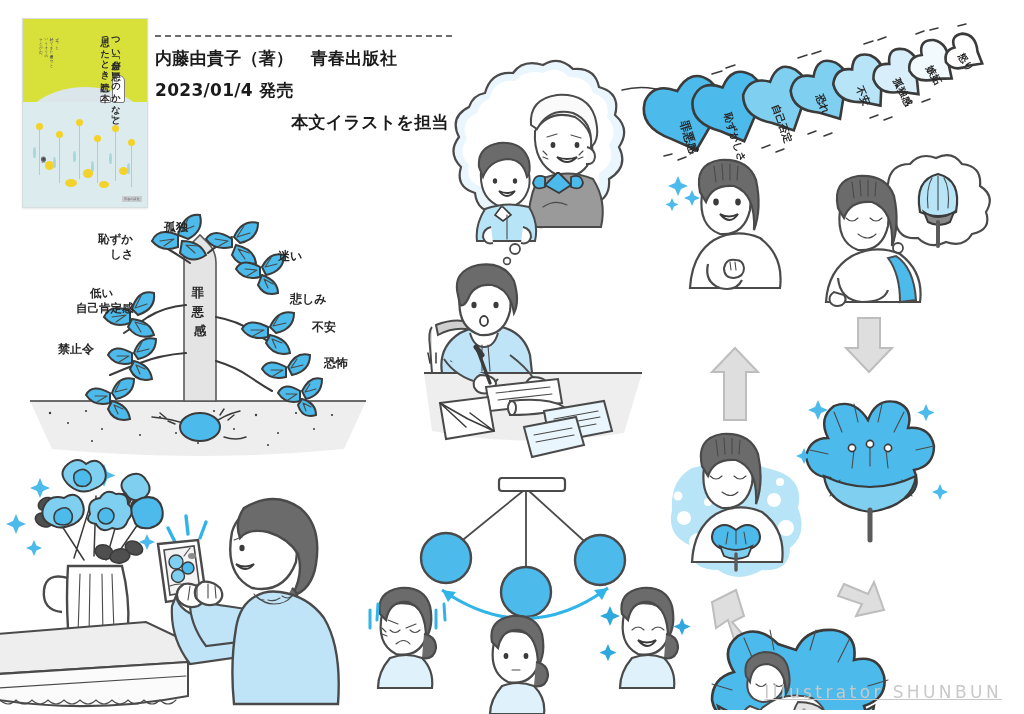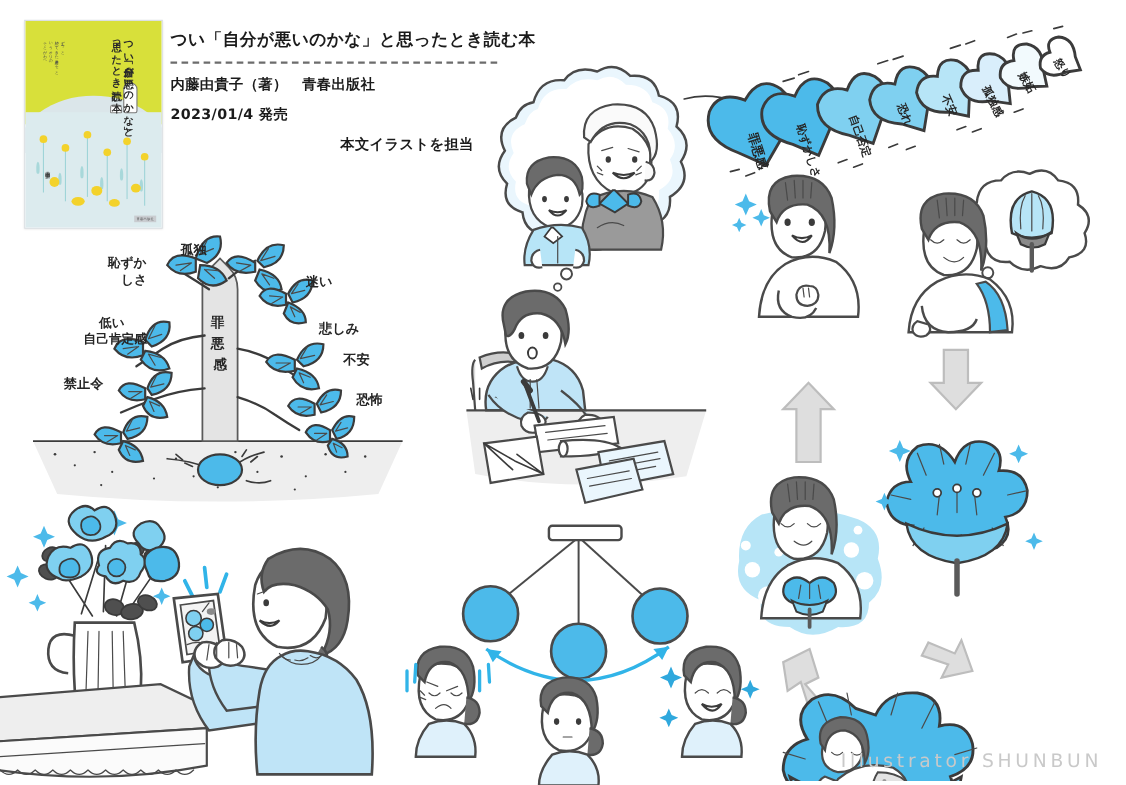--- a/index.html
+++ b/index.html
@@ -42,40 +42,40 @@
   .bc-stem{position:absolute;width:1px;background:#9fd4d8;}
   .bc-leafy{position:absolute;width:3px;height:11px;background:#a8d8da;border-radius:60% 60% 40% 40%;}
 
   
   #header-block{left:155px;top:26px;width:430px;}
   #book-title{font-family:"DejaVu Sans","Liberation Sans",sans-serif;
     font-size:15.2px;font-weight:700;color:#1b1b1b;letter-spacing:.4px;white-space:nowrap;}
   #title-divider{margin-top:9px;width:297px;height:0;
     border-top:2px dashed #6c6c6c;}
   .meta-line{font-family:"DejaVu Sans","Liberation Sans",sans-serif;
-    font-size:13px;font-weight:700;color:#1b1b1b;letter-spacing:.3px;margin-top:10px;}
+    font-size:17px;font-weight:700;color:#1b1b1b;letter-spacing:.3px;margin-top:10px;}
   #meta-2{margin-top:9px;}
   #meta-3{margin-top:9px;text-align:center;}
 
   
   .ink{fill:none;stroke:#3b3b3b;stroke-width:2.1;stroke-linecap:round;stroke-linejoin:round;}
   .ink-thin{fill:none;stroke:#3b3b3b;stroke-width:1.5;stroke-linecap:round;stroke-linejoin:round;}
   .ink-fine{fill:none;stroke:#4a4a4a;stroke-width:1.1;stroke-linecap:round;stroke-linejoin:round;}
   .fillblue{fill:#4cbaea;}
   .fillblue2{fill:#7fd0f0;}
   .fillblue3{fill:#b7e5f7;}
   .filllight{fill:#d9eefb;}
   .fillwhite{fill:#ffffff;}
   .fillgray{fill:#eeeeee;}
   .fillhair{fill:#6b6b6b;}
   .fillshirt{fill:#bfe4f7;}
   .jp{font-family:"DejaVu Sans","Liberation Sans",sans-serif;fill:#262626;font-weight:700;}
 
   #watermark{right:22px;bottom:12px;font-size:17px;letter-spacing:3.4px;
-    color:#c9c9c9;font-family:"DejaVu Sans","Liberation Sans",sans-serif;font-weight:400;}
+    color:#c9c9c9;font-family:"DejaVu Sans","Liberation Sans",sans-serif;font-weight:400;text-decoration:underline;}
 </style>
 </head>
 <body>
 
 <div class="sheet">
 
   <div class="abs" id="book-cover">
     <div class="bc-top"></div>
     <div class="bc-bottom"></div>
 
@@ -110,21 +110,20 @@
 思ったとき読む本</div>
     <div class="bc-sub">ずーっと
 続いてきた 思考グセ と
 いうオリの
 そとがわへ</div>
     <div class="bc-author">内藤由貴子</div>
     <div class="bc-pub">青春出版社</div>
   </div>
 
   <div class="abs" id="header-block">
-    <div id="book-title">つい「自分が悪いのかな」と思ったとき読む本</div>
     <div id="title-divider"></div>
     <div class="meta-line" id="meta-1">内藤由貴子（著）　青春出版社</div>
     <div class="meta-line" id="meta-2">2023/01/4 発売</div>
     <div class="meta-line" id="meta-3">本文イラストを担当</div>
   </div>
 
   <svg class="abs" style="left:28px;top:205px;" width="340" height="255" viewBox="0 0 340 255">
 
     <path d="M2 196 L338 196 L316 244 Q170 258 24 244 Z" class="fillgray" stroke="none"></path>
     <line x1="2" y1="196" x2="338" y2="196" stroke="#3b3b3b" stroke-width="1.6"></line>

